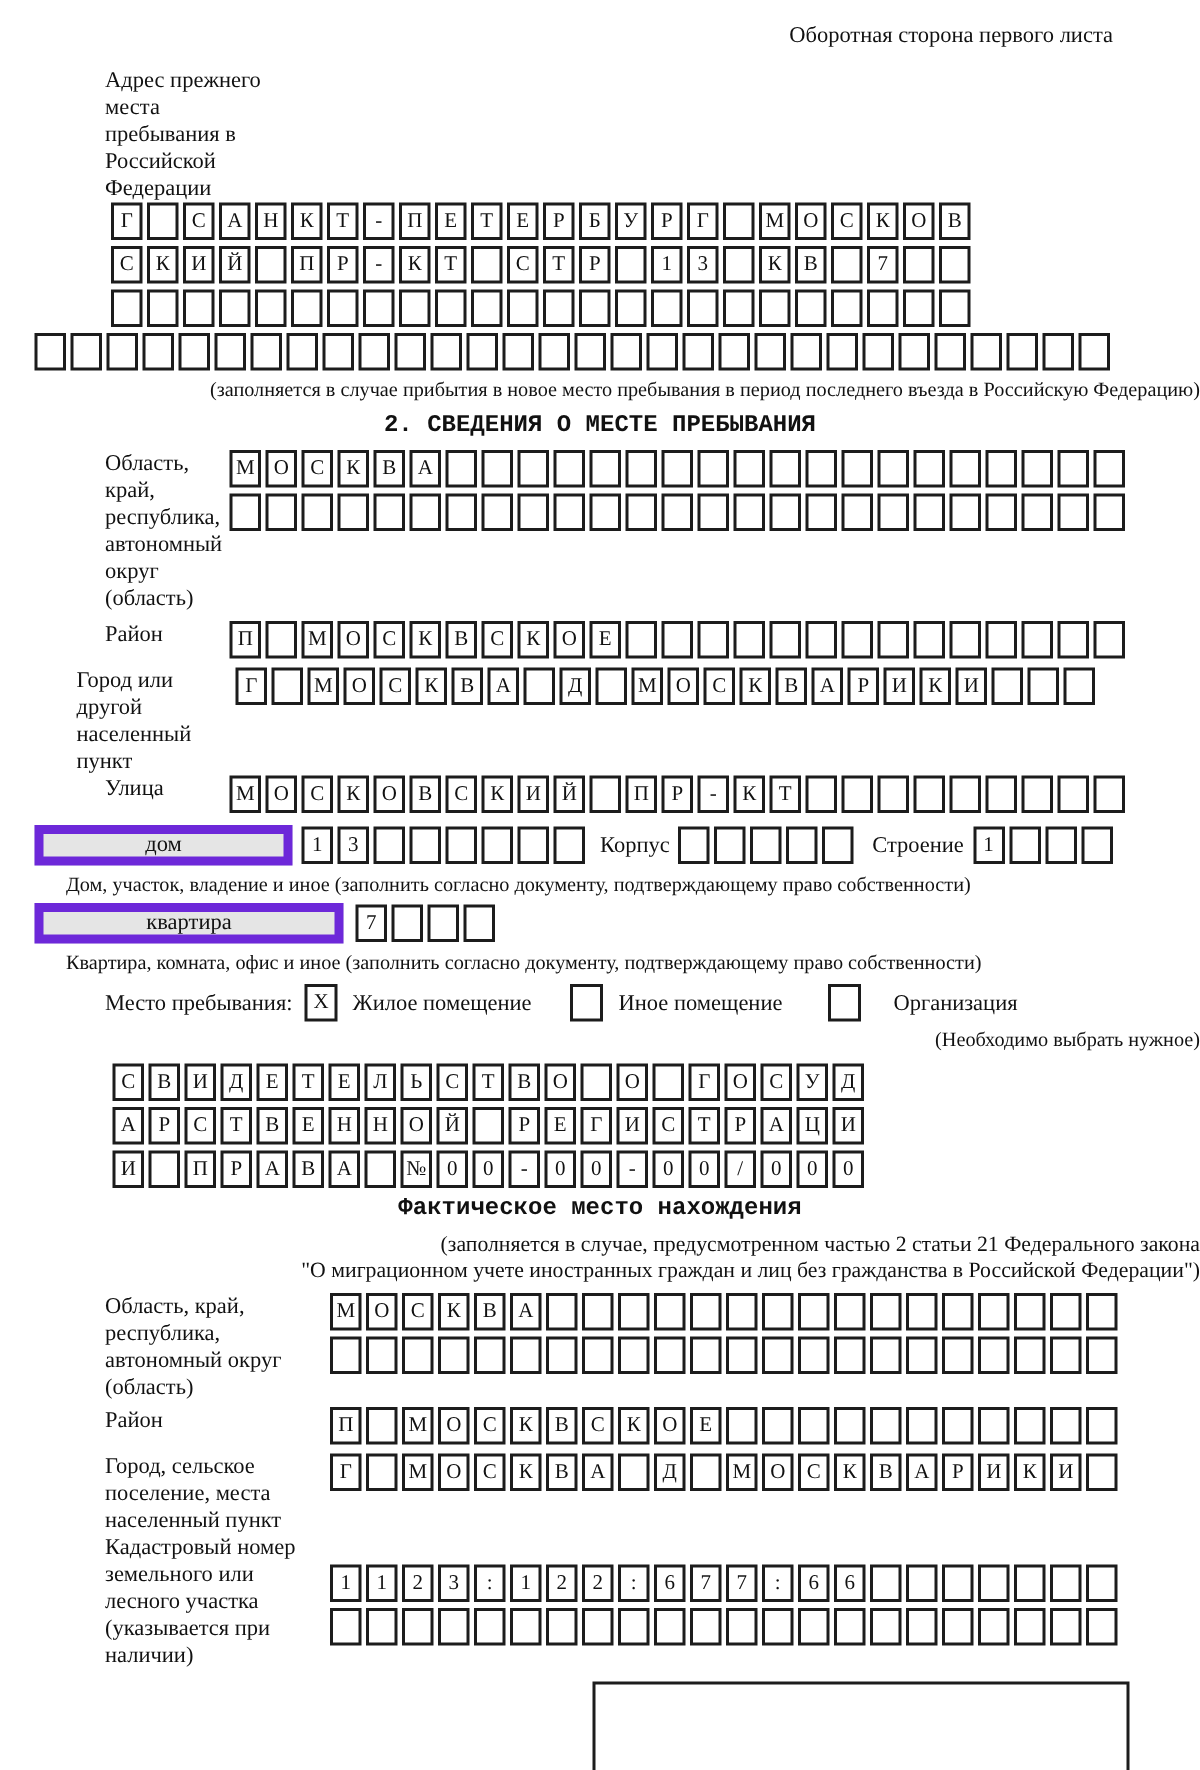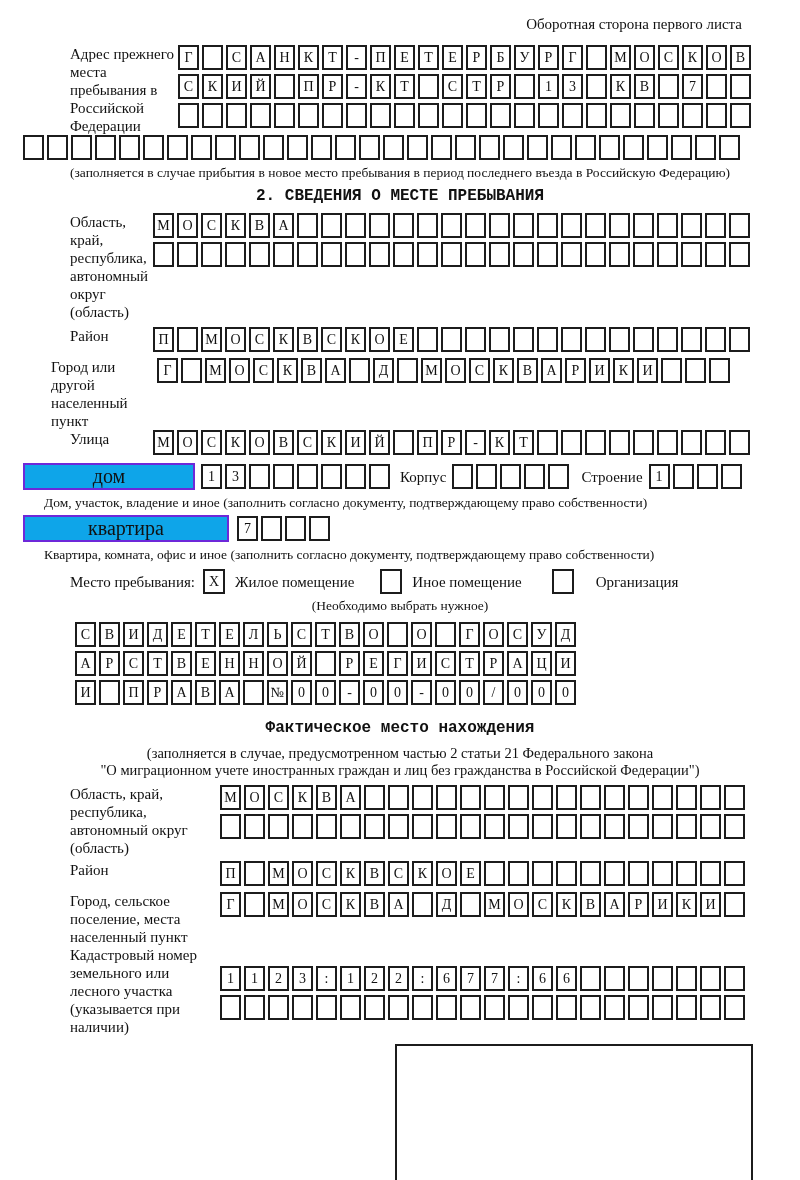--- a/index.html
+++ b/index.html
@@ -2,51 +2,51 @@
 <html><head>
 <meta charset="utf-8">
 <style>
   html,body{margin:0;padding:0;background:#fff;}
   .page{
     position:relative;width:800px;height:1180px;background:#fff;color:#111;
     font-family:"Liberation Serif", serif;overflow:hidden;
   }
   .hdr{padding:16px 58px 0 0;text-align:right;font-size:15px;}
   .lbl{font-size:15px;line-height:18px;}
-  .note-c{text-align:center;font-size:13.5px;line-height:17px;}
+  .note-c{text-align:right;font-size:13.5px;line-height:17px;}
   .note-l{font-size:13.5px;line-height:17px;margin-left:44px;}
   .title-c{text-align:center;font-weight:bold;font-size:16px;font-family:Liberation Mono, monospace;}
   .frow{display:flex;align-items:flex-start;}
   .cells{display:flex;gap:3px;margin-bottom:4px;}
   .cell{
     flex:0 0 auto;width:21px;height:25px;box-sizing:border-box;
     border:2px solid #1c1c1c;display:flex;align-items:center;justify-content:center;
     font-size:14px;background:#fff;
   }
   .wbox{
-    box-sizing:border-box;border:2px solid #6d28d9;height:27px;
-    display:flex;align-items:center;justify-content:center;font-size:20px;background:#0ea5e9;
+    box-sizing:border-box;border:6px solid #6d28d9;height:27px;
+    display:flex;align-items:center;justify-content:center;font-size:15px;background:#e5e5e5;
   }
   .cbox{
     box-sizing:border-box;border:2px solid #1c1c1c;width:22px;height:25px;
     display:flex;align-items:center;justify-content:center;font-size:14px;background:#fff;flex:0 0 auto;
   }
   .stamp-box{
     box-sizing:border-box;border:2px solid #1c1c1c;width:358px;height:172px;
     margin:8px 0 0 395px;background:#fff;
   }
 </style>
 </head>
 <body>
 
 <div class="page">
 
   <div class="hdr">Оборотная сторона первого листа</div>
 
-  <div class="frow" style="margin:12px 0 0 70px;">
+  <div class="frow" style="margin:12px 0 0 70px;flex-direction:column;">
     <div class="lbl" style="width:104px;">Адрес прежнего места пребывания в Российской Федерации</div>
     <div style="margin-left:4px;">
       <div class="cells">
           <span class="cell">Г</span>
           <span class="cell"></span>
           <span class="cell">С</span>
           <span class="cell">А</span>
           <span class="cell">Н</span>
           <span class="cell">К</span>
           <span class="cell">Т</span>
@@ -429,21 +429,21 @@
           <span class="cell">0</span>
           <span class="cell">0</span>
           <span class="cell">/</span>
           <span class="cell">0</span>
           <span class="cell">0</span>
           <span class="cell">0</span>
         </div>
     </div>
   </div>
 
-  <div class="title-c" style="margin-top:10px;">Фактическое место нахождения</div>
+  <div class="title-c" style="">Фактическое место нахождения</div>
   <div class="note-c" style="margin-top:8px;font-size:14.5px;">(заполняется в случае, предусмотренном частью 2 статьи 21 Федерального закона</div>
   <div class="note-c" style="font-size:14.5px;">"О миграционном учете иностранных граждан и лиц без гражданства в Российской Федерации")</div>
 
   <div class="frow" style="margin:6px 0 0 70px;">
     <div class="lbl" style="width:150px;">Область, край, республика, автономный округ (область)</div>
     <div>
       <div class="cells">
           <span class="cell">М</span>
           <span class="cell">О</span>
           <span class="cell">С</span>

